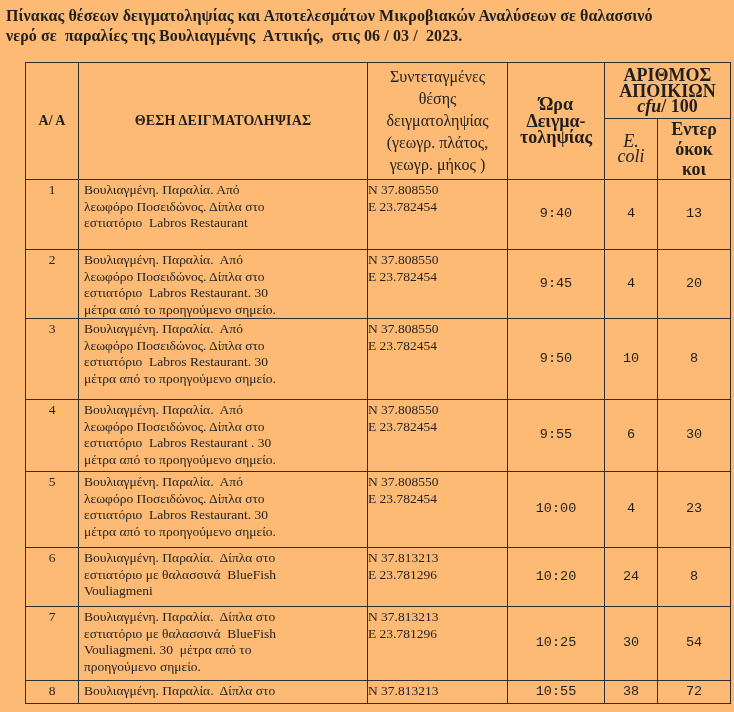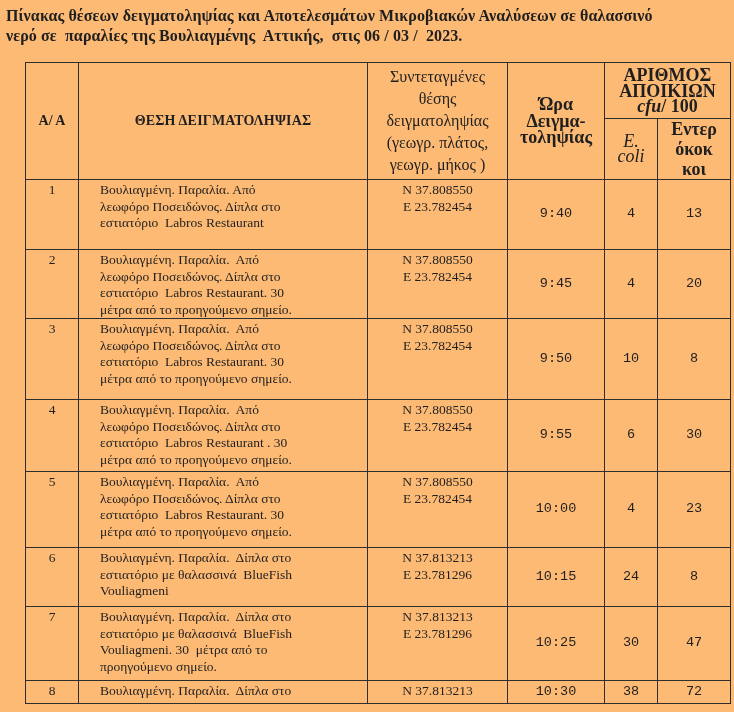--- a/index.html
+++ b/index.html
@@ -62,22 +62,22 @@
   th.h-ecoli {
     font-weight: 400;
     font-style: italic;
     white-space: pre-line;
     line-height: 15.5px;
   }
   th.h-entero { white-space: pre-line; line-height: 20px; }
 
   tbody td { font-size: 13.5px; line-height: 16.5px; vertical-align: top; }
   td.c-no { text-align: center; padding-top: 2px; }
-  td.c-loc { padding: 2px 4px 0 21px; white-space: pre-wrap; }
-  td.c-coords { text-align: center; padding-top: 2px; white-space: pre-line; }
+  td.c-loc { padding: 2px 4px 0 5px; white-space: pre-wrap; }
+  td.c-coords { padding-top: 2px; white-space: pre-line; }
   td.c-time, td.c-num { text-align: center; vertical-align: middle; font-family: Liberation Mono, monospace; }
 
   tbody tr:nth-child(1) { height: 70px; }
   tbody tr:nth-child(2) { height: 67px; }
   tbody tr:nth-child(3) { height: 81px; }
   tbody tr:nth-child(4) { height: 72px; }
   tbody tr:nth-child(5) { height: 76px; }
   tbody tr:nth-child(6) { height: 59px; }
   tbody tr:nth-child(7) { height: 74px; }
   tbody tr:nth-child(8) { height: 23px; }
@@ -185,40 +185,40 @@
       <td class="c-num">4</td>
       <td class="c-num">23</td>
     </tr>
         <tr>
       <td class="c-no">6</td>
       <td class="c-loc">Βουλιαγμένη. Παραλία.  Δίπλα στο
 εστιατόριο με θαλασσινά  BlueFish
 Vouliagmeni</td>
       <td class="c-coords">N 37.813213
 E 23.781296</td>
-      <td class="c-time">10:15</td>
+      <td class="c-time">10:20</td>
       <td class="c-num">24</td>
       <td class="c-num">8</td>
     </tr>
         <tr>
       <td class="c-no">7</td>
       <td class="c-loc">Βουλιαγμένη. Παραλία.  Δίπλα στο
 εστιατόριο με θαλασσινά  BlueFish
 Vouliagmeni. 30  μέτρα από το
 προηγούμενο σημείο.</td>
       <td class="c-coords">N 37.813213
 E 23.781296</td>
       <td class="c-time">10:25</td>
       <td class="c-num">30</td>
-      <td class="c-num">47</td>
+      <td class="c-num">54</td>
     </tr>
         <tr>
       <td class="c-no">8</td>
       <td class="c-loc">Βουλιαγμένη. Παραλία.  Δίπλα στο</td>
       <td class="c-coords">N 37.813213</td>
-      <td class="c-time">10:30</td>
+      <td class="c-time">10:55</td>
       <td class="c-num">38</td>
       <td class="c-num">72</td>
     </tr>
       </tbody>
   </table>
 
 </div>
 
 </body></html>

